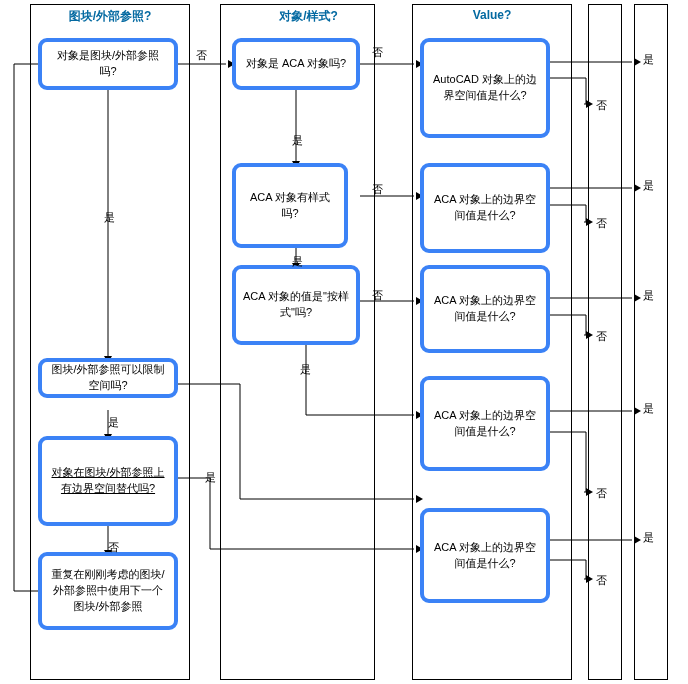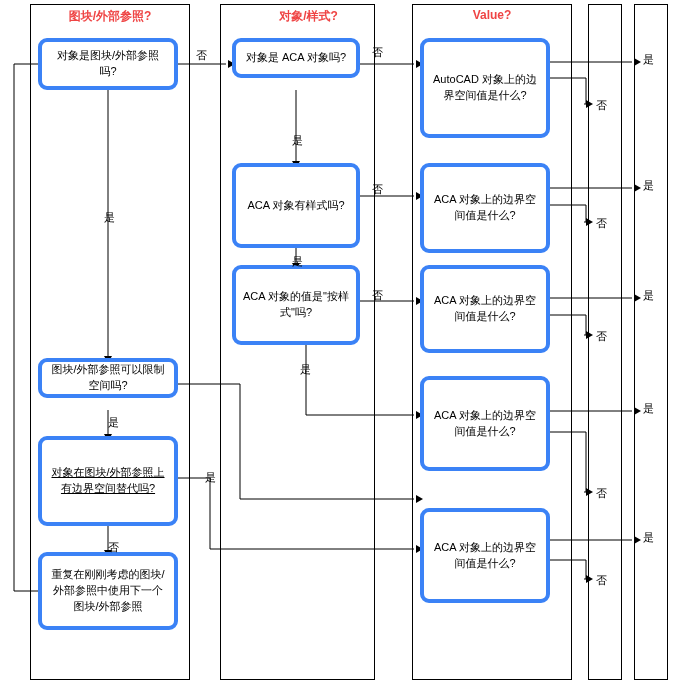--- a/index.html
+++ b/index.html
@@ -15,21 +15,21 @@
     position:absolute;
     border:1px solid #000;
     background:#fff;
     box-sizing:border-box;
   }
   .col-title{
     position:absolute;
     text-align:center;
     font-size:12px;
     font-weight:bold;
-    color:#ef4444;
+    color:#0369a1;
     white-space:nowrap;
   }
   .node{
     position:absolute;
     border:4px solid #3b82f6;
     border-radius:9px;
     background:#fff;
     box-sizing:border-box;
     display:flex;
     align-items:center;
@@ -119,24 +119,24 @@
       </div>
       <div class="node" style="left: 38px; top: 358px; width: 140px; height: 40px;">
         <span>图块/外部参照可以限制空间吗?</span>
       </div>
       <div class="node" style="left: 38px; top: 436px; width: 140px; height: 90px; text-decoration: underline;">
         <span>对象在图块/外部参照上有边界空间替代吗?</span>
       </div>
       <div class="node" style="left: 38px; top: 552px; width: 140px; height: 78px;">
         <span>重复在刚刚考虑的图块/外部参照中使用下一个图块/外部参照</span>
       </div>
-      <div class="node" style="left: 232px; top: 38px; width: 128px; height: 40px;">
+      <div class="node" style="left: 232px; top: 38px; width: 128px; height: 52px;">
         <span>对象是 ACA 对象吗?</span>
       </div>
-      <div class="node" style="left: 232px; top: 163px; width: 128px; height: 85px;">
+      <div class="node" style="left: 232px; top: 163px; width: 116px; height: 85px;">
         <span>ACA 对象有样式吗?</span>
       </div>
       <div class="node" style="left: 232px; top: 265px; width: 128px; height: 80px;">
         <span>ACA 对象的值是"按样式"吗?</span>
       </div>
       <div class="node" style="left: 420px; top: 38px; width: 130px; height: 100px;">
         <span>AutoCAD 对象上的边界空间值是什么?</span>
       </div>
       <div class="node" style="left: 420px; top: 163px; width: 130px; height: 90px;">
         <span>ACA 对象上的边界空间值是什么?</span>

